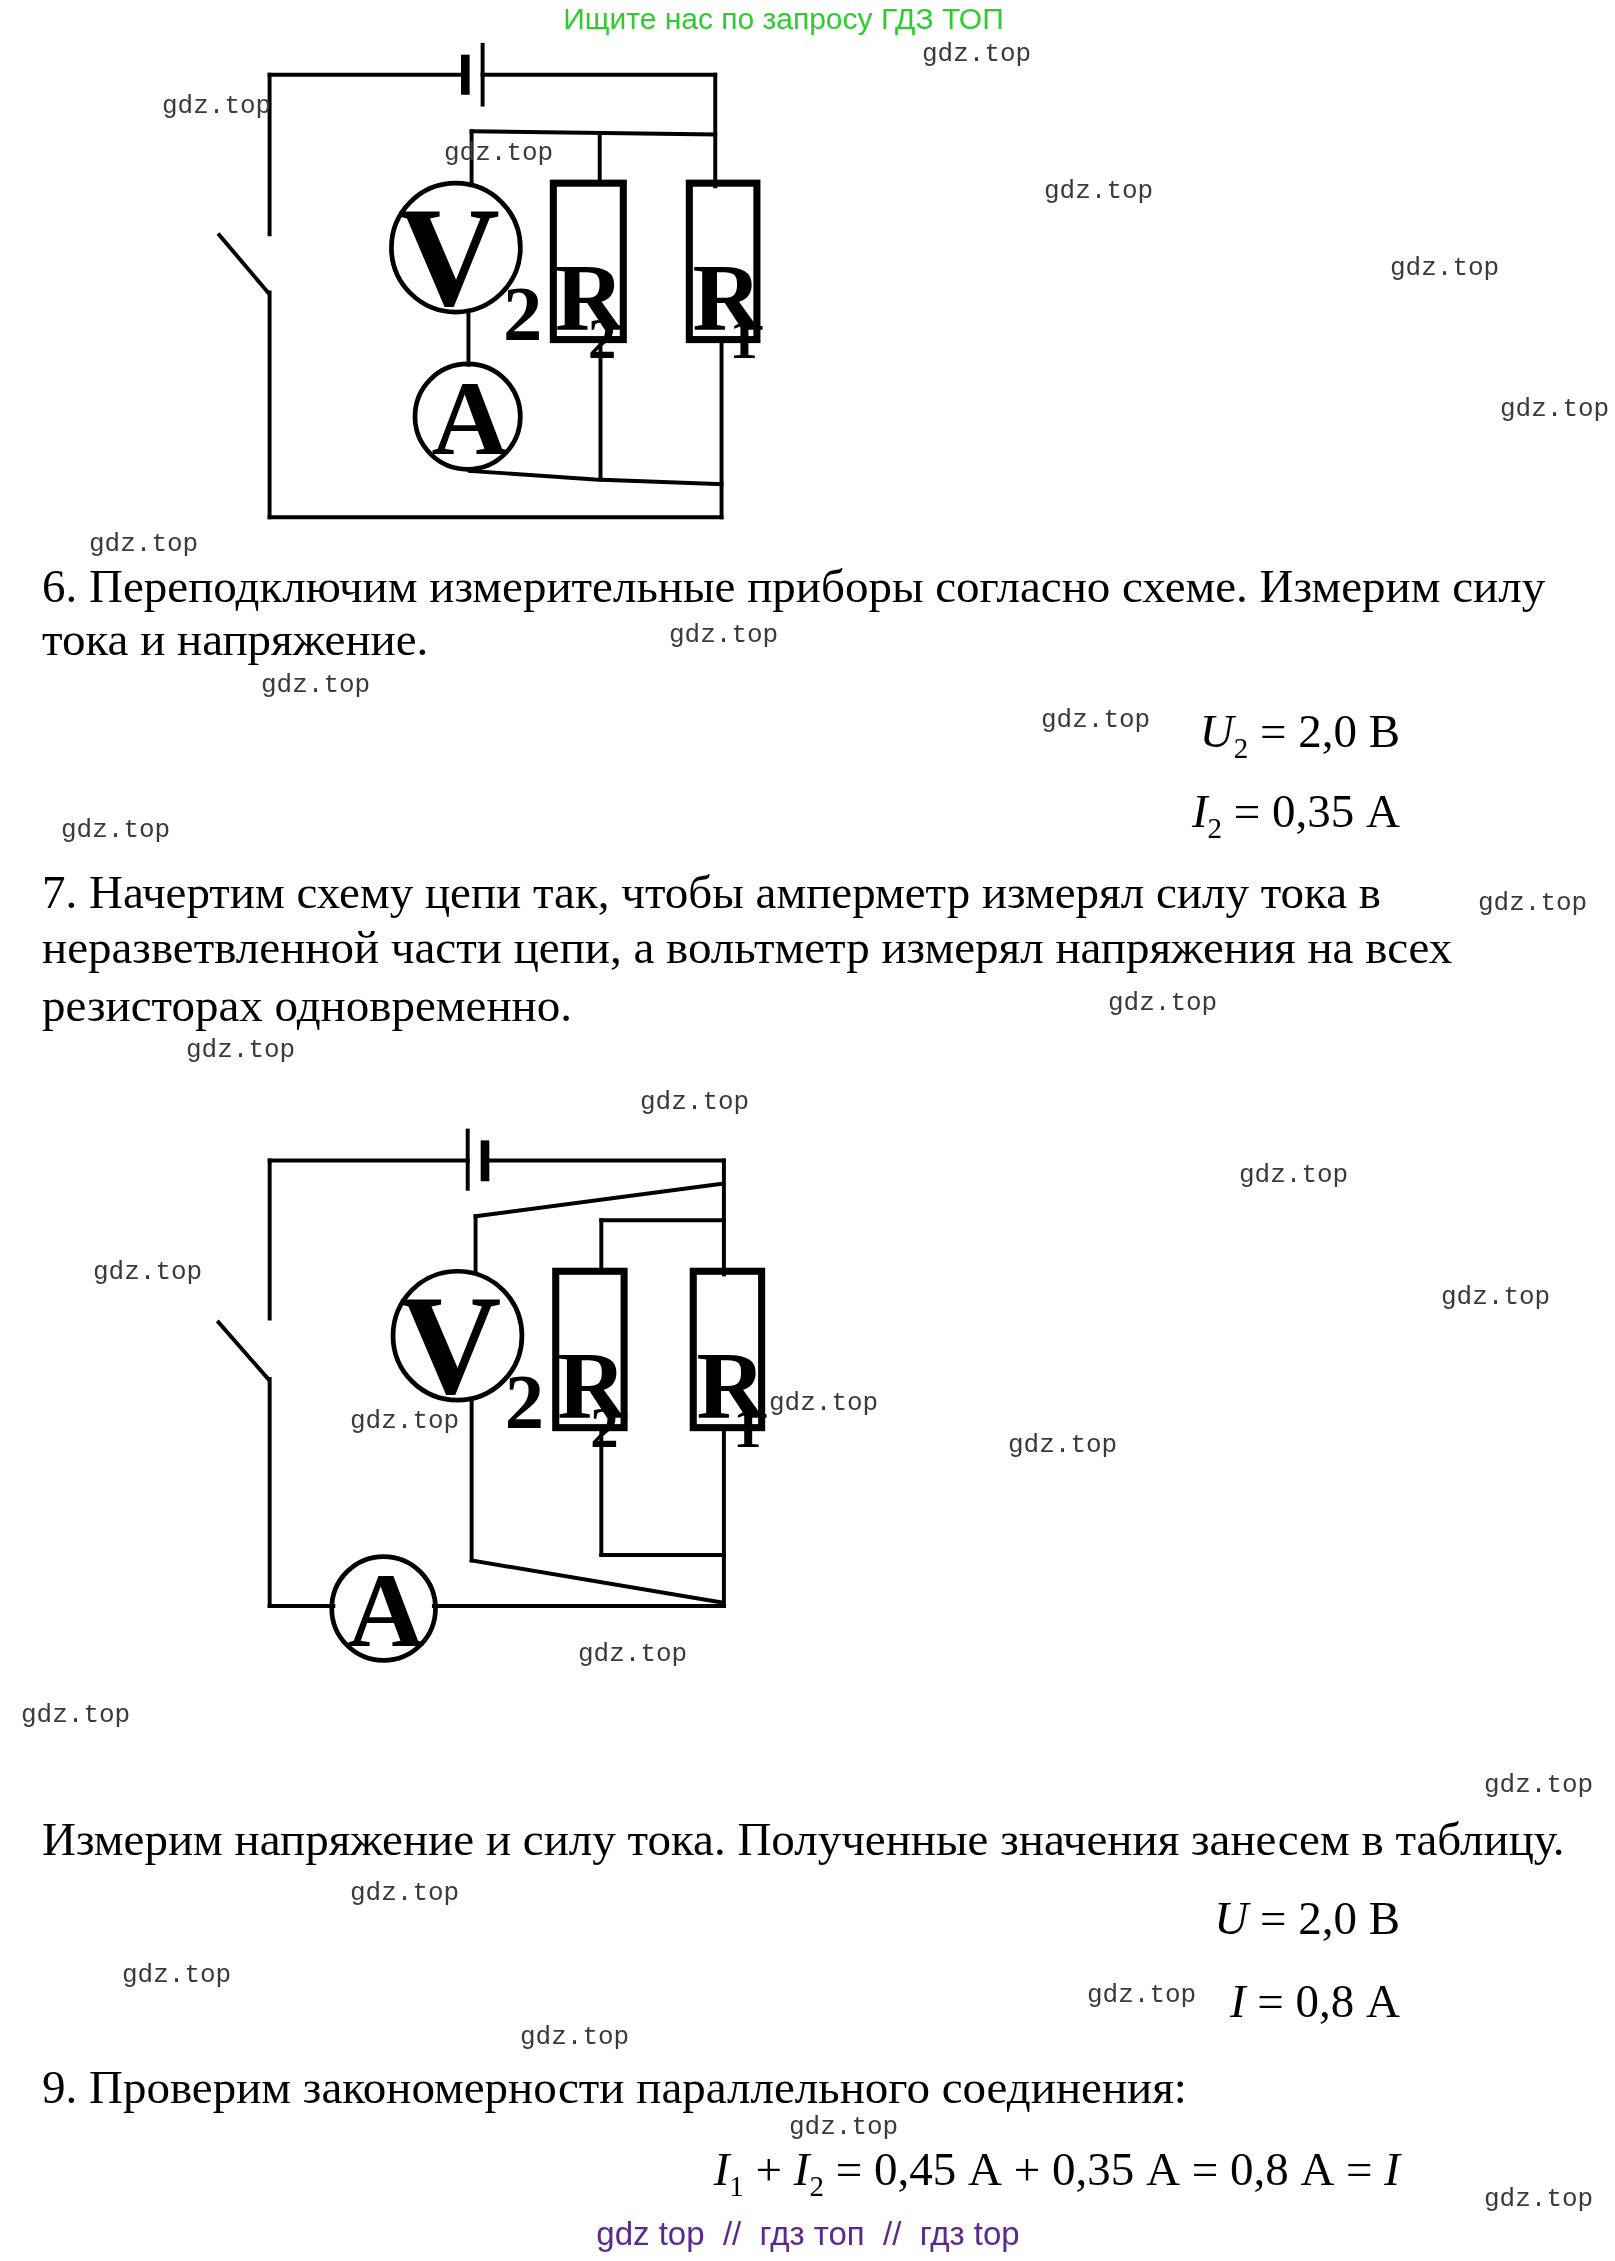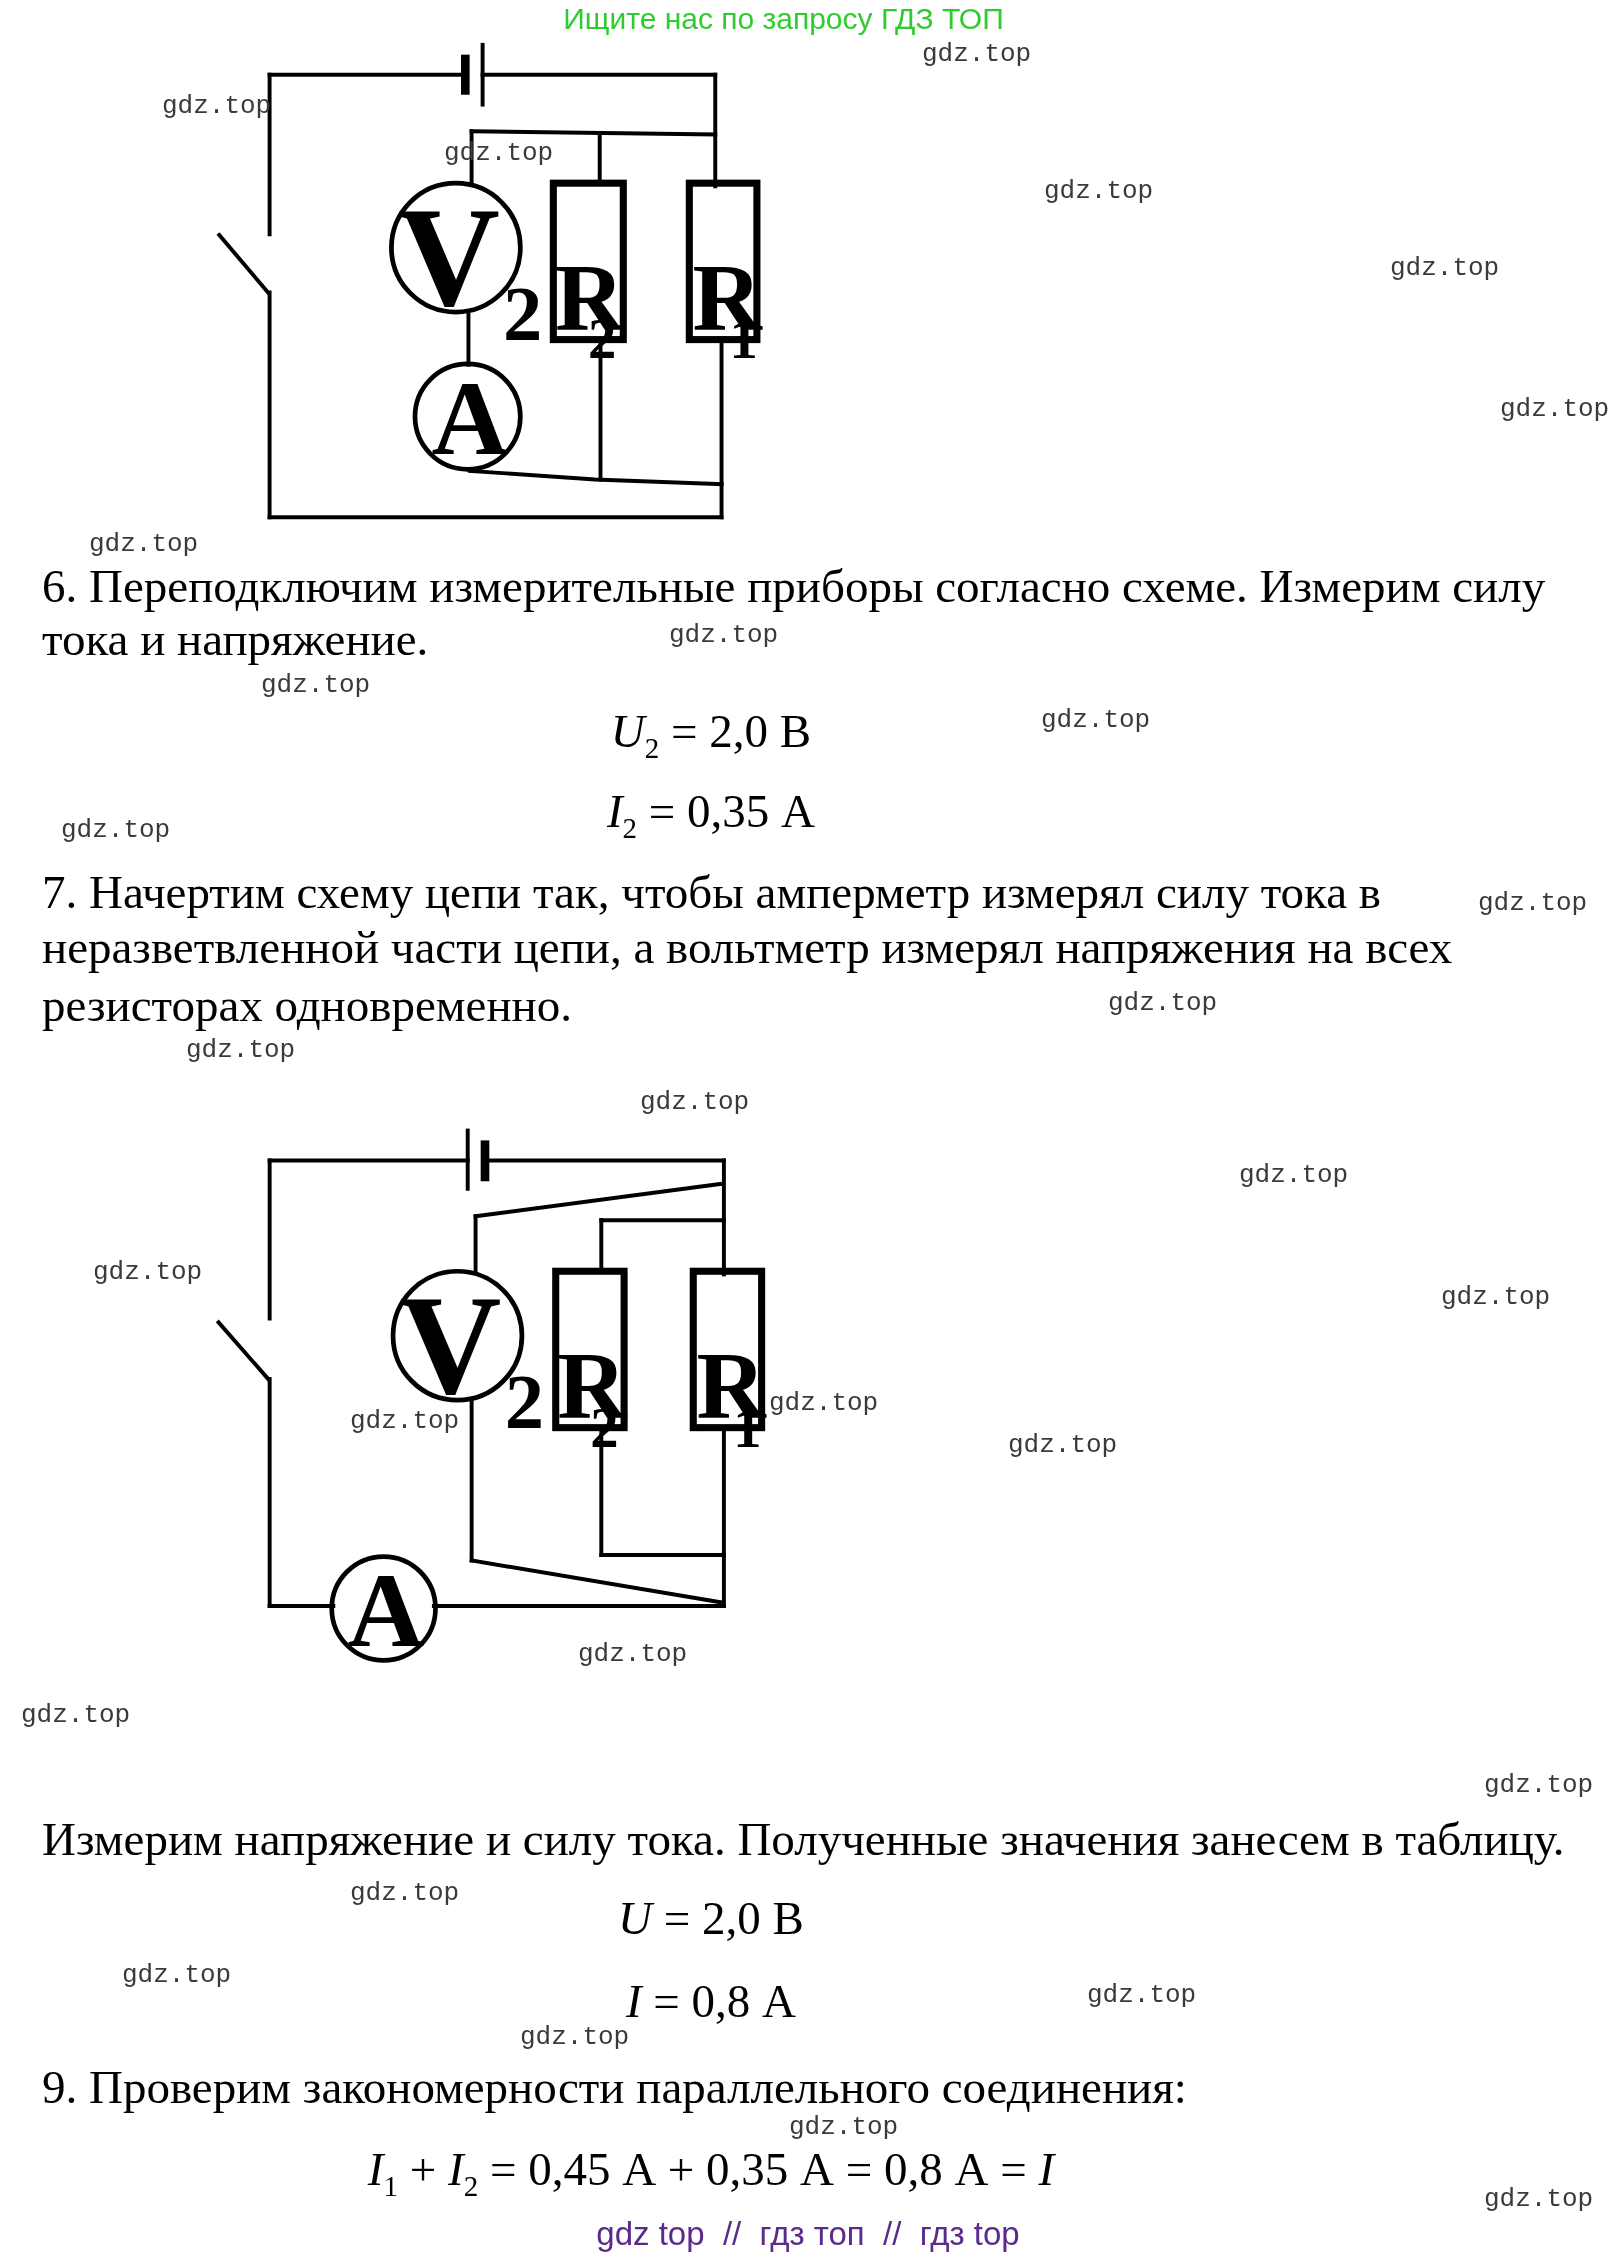--- a/index.html
+++ b/index.html
@@ -3,21 +3,21 @@
 <meta charset="utf-8">
 <style>
   html,body{margin:0;padding:0;background:#888;}
   #page{position:relative;width:1616px;height:2261px;background:#fff;overflow:hidden;
         font-family:"Liberation Serif","DejaVu Serif",serif;color:#000;}
   .abs{position:absolute;white-space:pre;}
   .header{top:1.6px;left:0;width:1567px;text-align:center;
           font-family:"Liberation Sans","DejaVu Sans",sans-serif;
           font-size:30px;font-weight:400;}
   .bodyline{font-size:47px;line-height:1;}
-  .formula{left:15px;width:1392px;text-align:center;font-size:47px;line-height:1;}
+  .formula{left:8px;width:1392px;text-align:right;font-size:47px;line-height:1;}
   .formula .it{font-style:italic;}
   .formula .sub{font-size:29px;vertical-align:-11px;}
   .wm{position:absolute;font-family:Liberation Mono, monospace;
       font-size:26px;line-height:1;white-space:pre;}
   .footer{top:2215px;left:0;width:1616px;text-align:center;
           font-family:"Liberation Sans","DejaVu Sans",sans-serif;
           font-size:33px;font-weight:400;}
   svg{position:absolute;left:0;}
   svg text{font-family:"Liberation Serif","DejaVu Serif",serif;font-weight:bold;fill:#000;}
 </style>

